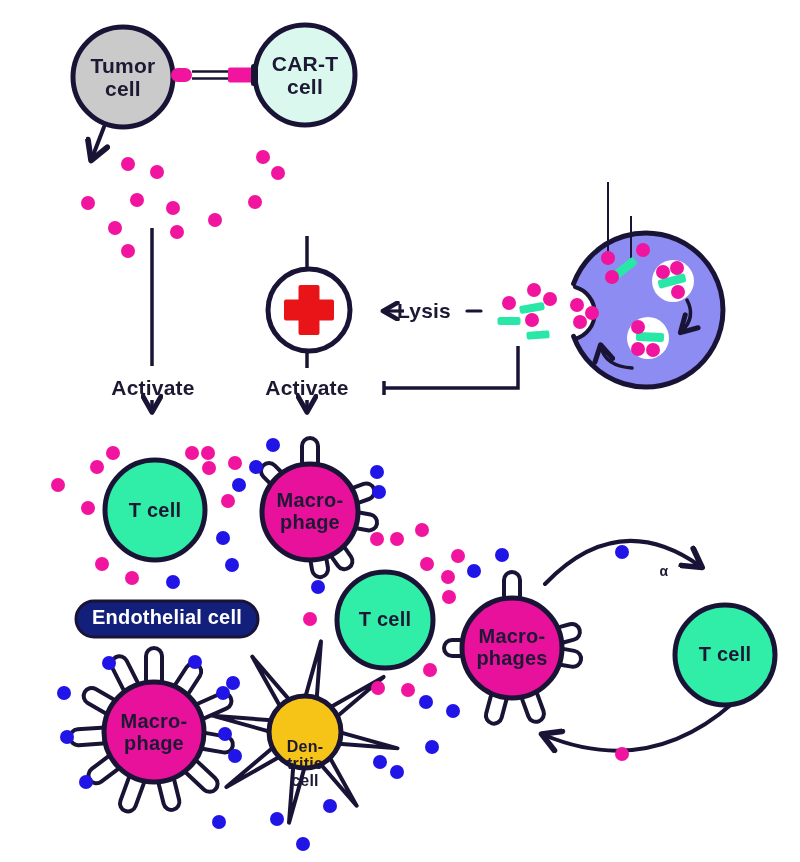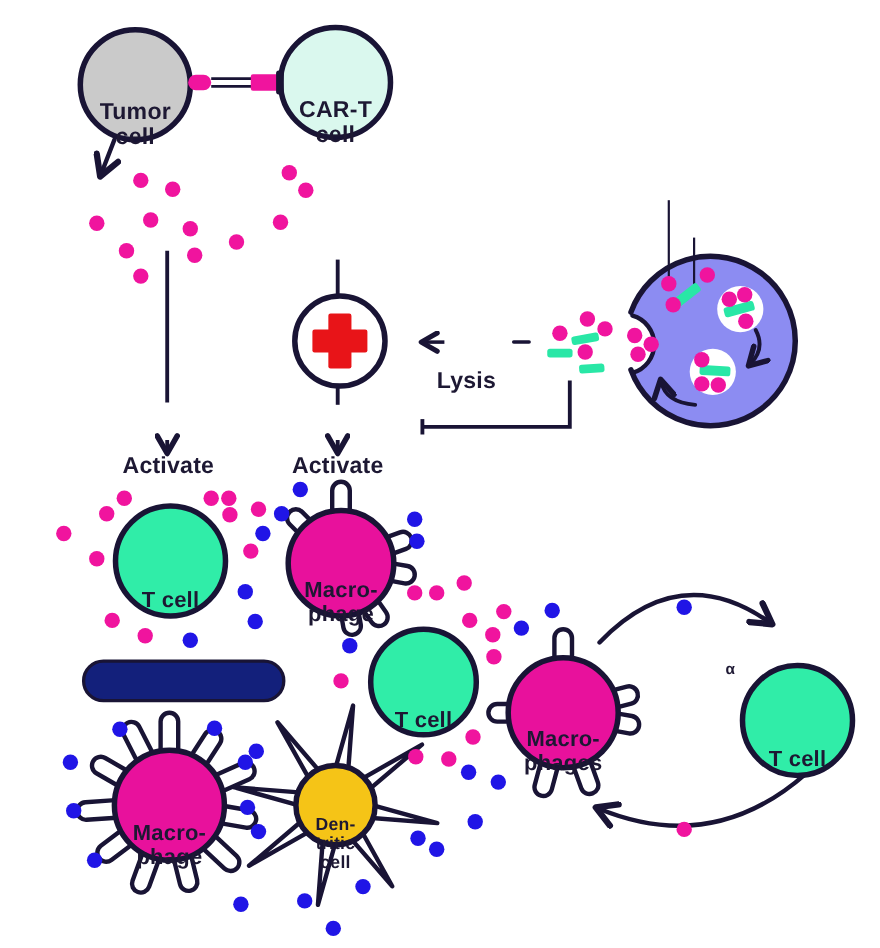--- a/index.html
+++ b/index.html
@@ -1,20 +1,20 @@
 <!DOCTYPE html>
 <html style="--ink: #1d1833; --navy: #191435; --pink: #f0149e; --blue: #2015e6; --magenta: #e8119c; --mint: #30eda8; --mint_pale: #daf8ee; --mint_bar: #29e7a6; --gray: #cacaca; --periwinkle: #8c8cf2; --red: #e81418; --deep_blue: #13207b; --yellow: #f5c417; --white: #ffffff;"><head>
 <meta charset="utf-8">
 <style>
   html,body{margin:0;padding:0;background:#fff;}
   .stage{position:relative;width:800px;height:862px;background:#fff;overflow:hidden;
          font-family:"Liberation Sans",sans-serif;}
   .stage svg{position:absolute;left:0;top:0;}
   .lbl{position:absolute;transform:translate(-50%,-50%);font-weight:800;font-size:20px;
-       color:var(--ink);white-space:pre-line;text-align:center;line-height:1.08;letter-spacing:.2px;margin-top:36px;}
+       color:var(--ink);white-space:pre-line;text-align:center;line-height:1.08;letter-spacing:.2px;}
   .lbl-lg{font-size:21px;}
   .lbl-sm{font-size:16px;line-height:1.05;}
   .lbl-white{color:#fff;}
   .lbl-alpha{font-size:14px;font-weight:700;}
 </style>
 </head>
 <body>
 
 <div class="stage">
 <svg width="800" height="862" viewBox="0 0 800 862">
@@ -230,22 +230,23 @@
 cell</div>
 <div class="lbl lbl-lg" style="left:305px;top:76px">CAR-T
 cell</div>
 <div class="lbl lbl-lg" style="left:153px;top:388px">Activate</div>
 <div class="lbl lbl-lg" style="left:307px;top:388px">Activate</div>
 <div class="lbl lbl-lg" style="left:424px;top:311px">Lysis</div>
 <div class="lbl lbl-alpha" style="left:664px;top:572px">α</div>
 <div class="lbl" style="left:155px;top:511px">T cell</div>
 <div class="lbl" style="left:310px;top:512px">Macro-
 phage</div>
+<div class="lbl lbl-white" style="left:167px;top:618px">Endothelial cell</div>
 <div class="lbl" style="left:385px;top:620px">T cell</div>
 <div class="lbl" style="left:512px;top:648px">Macro-
 phages</div>
 <div class="lbl" style="left:725px;top:655px">T cell</div>
 <div class="lbl" style="left:154px;top:733px">Macro-
 phage</div>
-<div class="lbl lbl-sm" style="left:305px;top:732px">Den-
+<div class="lbl lbl-sm" style="left:305px;top:764px">Den-
 tritic
 cell</div>
 </div>
 
 </body></html>

